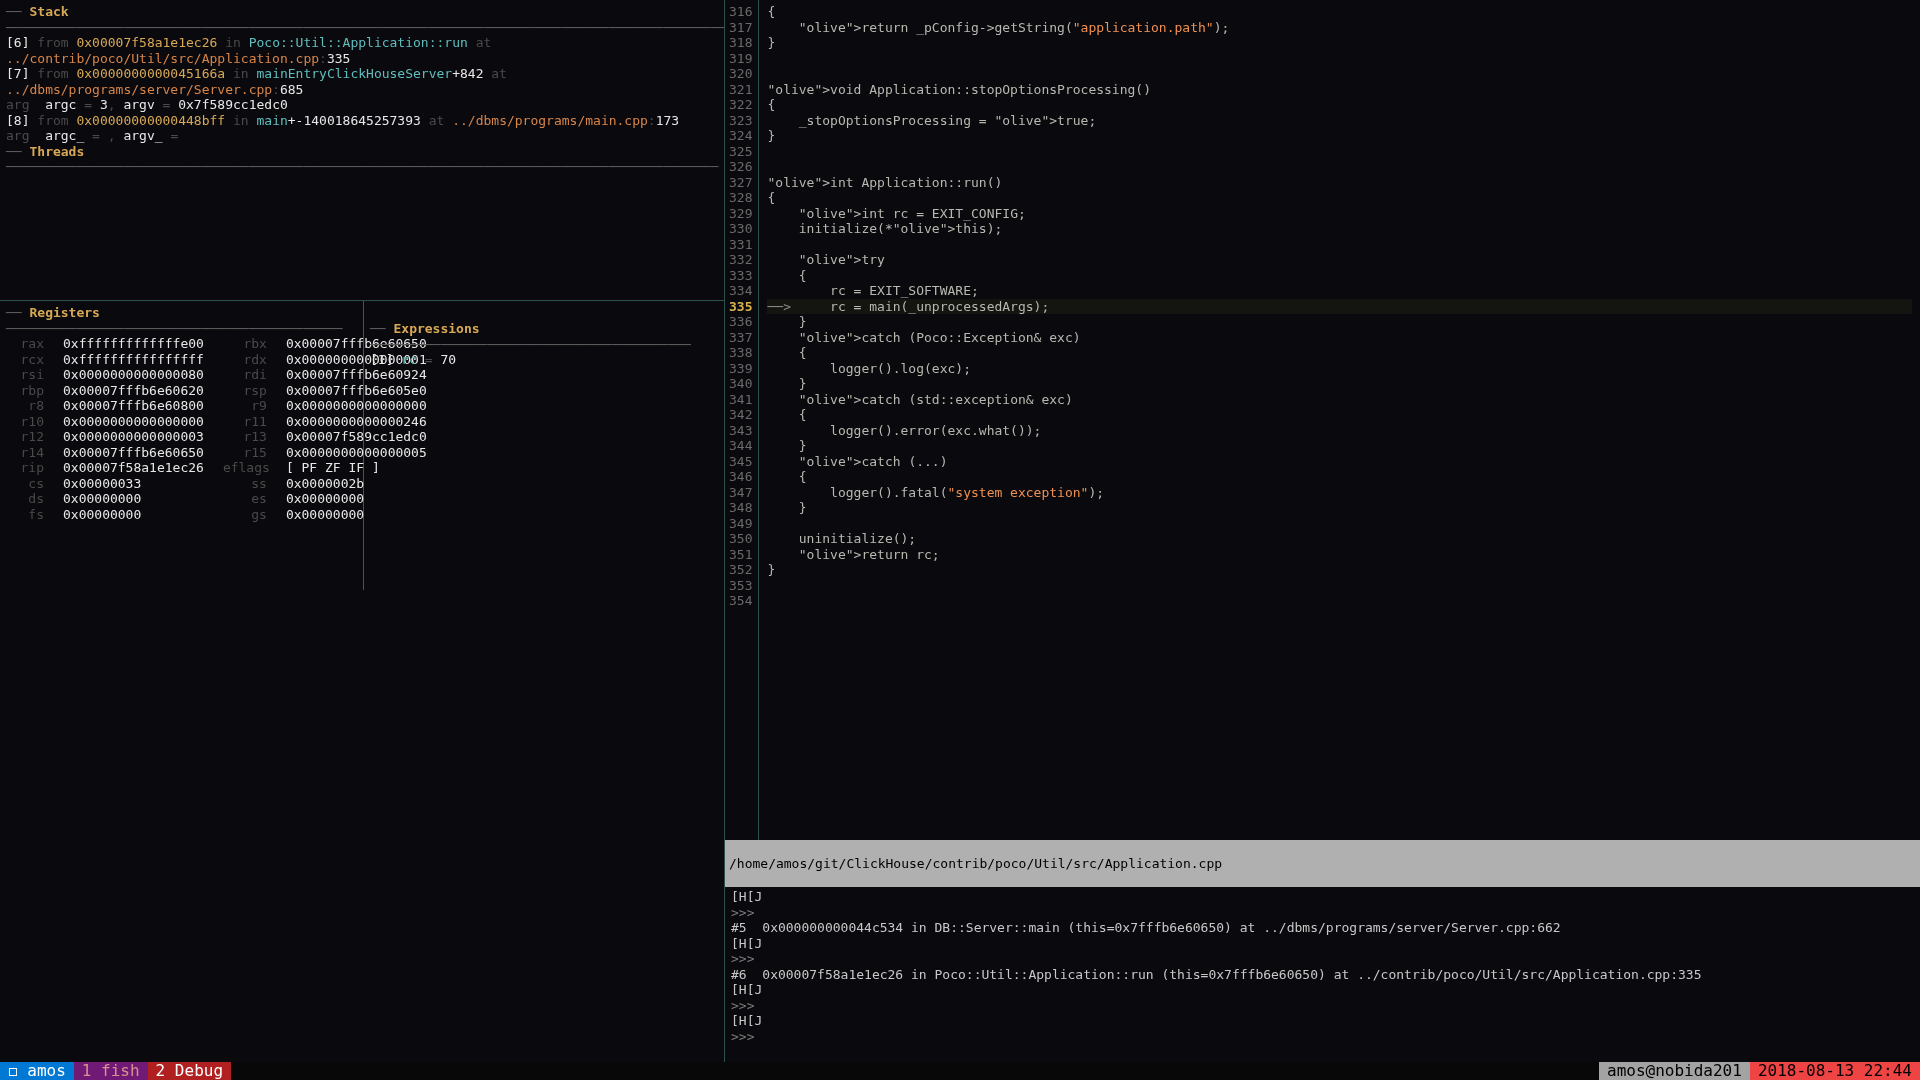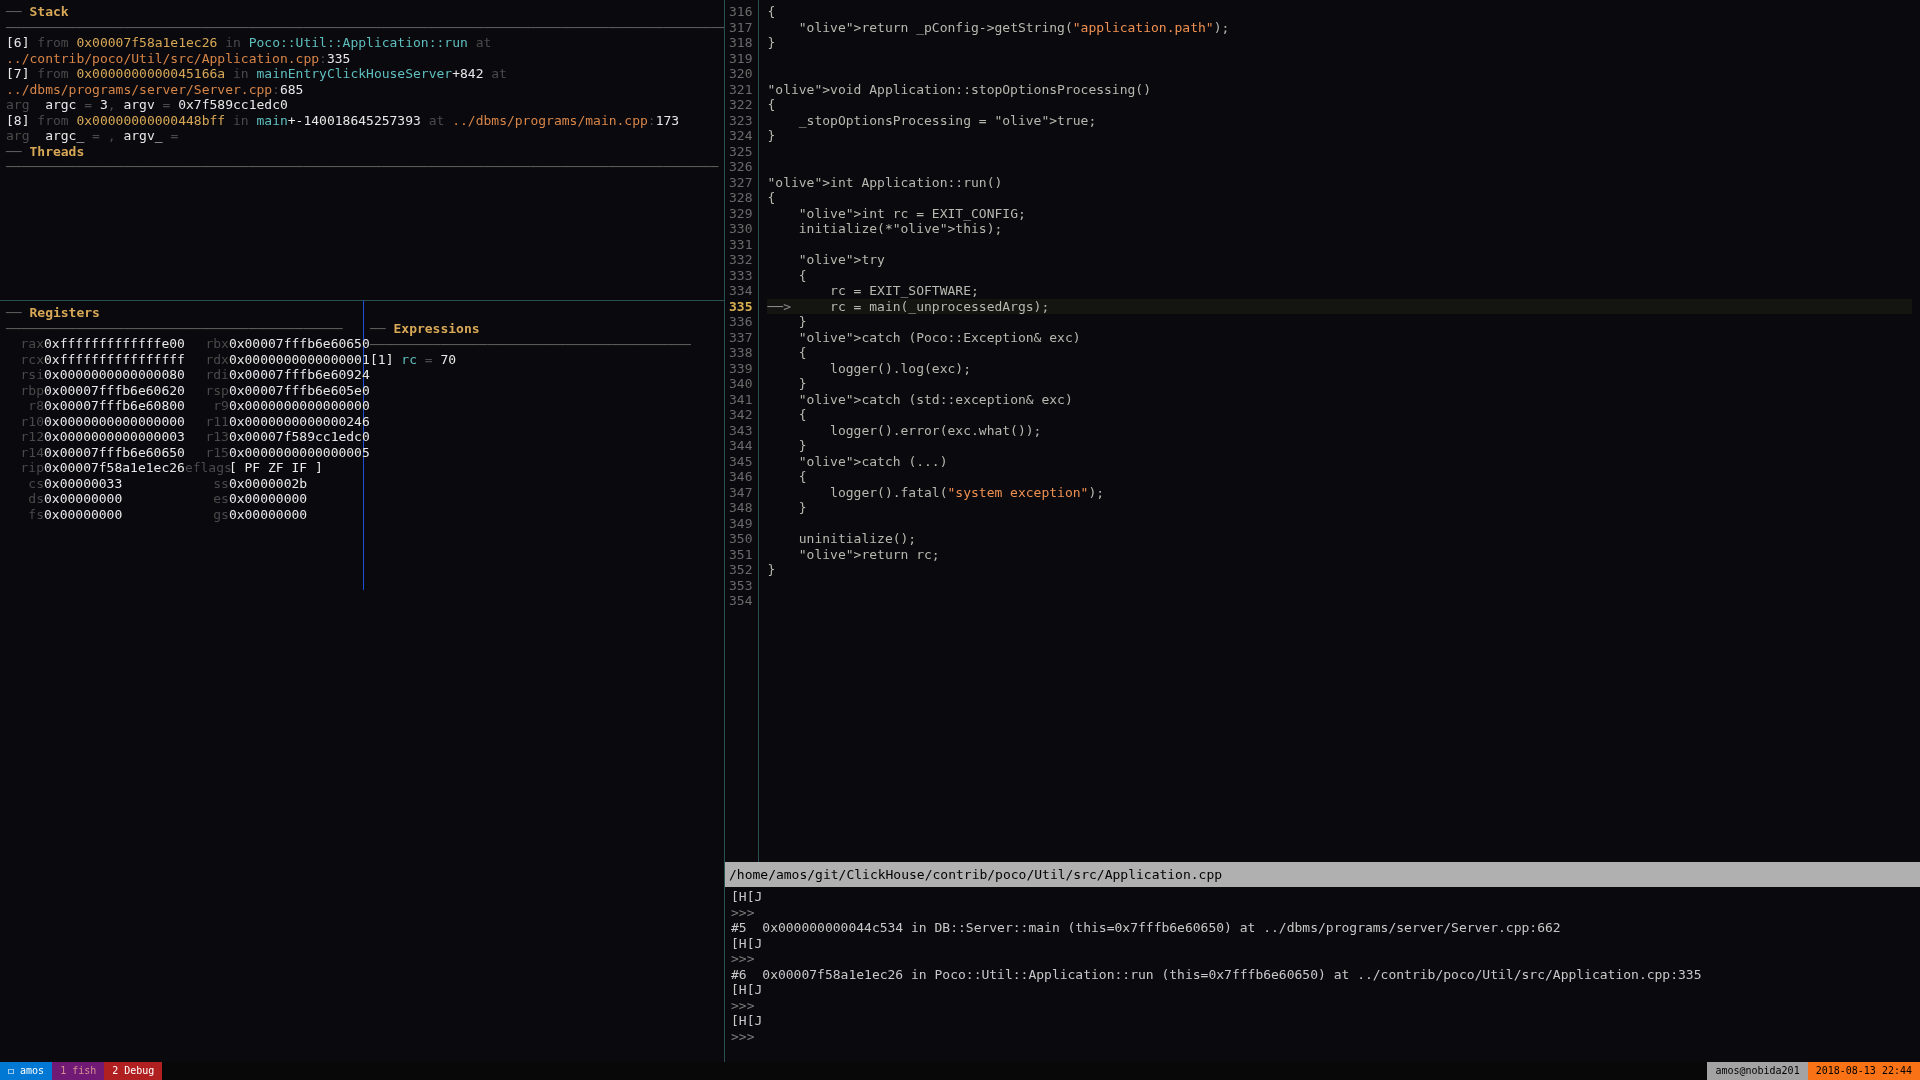--- a/index.html
+++ b/index.html
@@ -19,32 +19,32 @@
 .teal{color:#5fbfbf}
 .white{color:#e8e8e8}
 .orange{color:#d88548}
 .orangebright{color:#f09050}
 .code-area{flex:1;display:flex;overflow:hidden}
 .gutter{background:#0a0a0e;color:#6a6a6a;text-align:right;padding:4px 6px 0 4px;border-right:1px solid #2a5050;user-select:none}
 .gutter .hl{color:#d8b050;font-weight:bold}
 .code{flex:1;padding:4px 8px;white-space:pre}
 .code .hl-line{background:rgba(80,80,40,0.15)}
 .arrow{color:#888}
-.pathbar{background:#b0b0b0;color:#000;padding:5px 4px;font-weight:normal}
+.pathbar{background:#b0b0b0;color:#000;padding:16px 4px;font-weight:normal}
 .console{height:175px;padding:2px 6px;white-space:pre-wrap;color:#c8c8c8}
-.statusbar{position:absolute;bottom:0;left:0;right:0;height:18px;display:flex;align-items:center;background:#080808;font-size:10px}
+.statusbar{position:absolute;bottom:0;left:0;right:0;height:18px;display:flex;align-items:center;background:#080808;font-size:16px}
 .sb-left{display:flex;align-items:center;gap:0}
 .sb-seg{padding:0 8px;height:18px;display:flex;align-items:center}
 .sb-blue{background:#0078d4;color:#fff}
 .sb-darkred{background:#701a75;color:#d89090}
 .sb-red{background:#b02020;color:#fff}
 .sb-right{margin-left:auto;display:flex}
 .sb-cyan{background:#a3a3a3;color:#000}
-.sb-orange{background:#f97316;color:#000}
-.reg-grid{display:grid;grid-template-columns:38px 1fr 44px 1fr;gap:0 0}
+.sb-orange{background:#ef4444;color:#000}
+.reg-grid{display:grid;grid-template-columns:38px 1fr 44px 1fr;gap:0 19px}
 .reg-name{text-align:right;color:#4a4a4a}
 .reg-val{color:#e8e8e8}
 .stack-line{white-space:pre-wrap}
 .console .dim2{color:#7a7a7a}
 </style>
 </head>
 <body>
 
 <div class="main">
   <div class="left">

